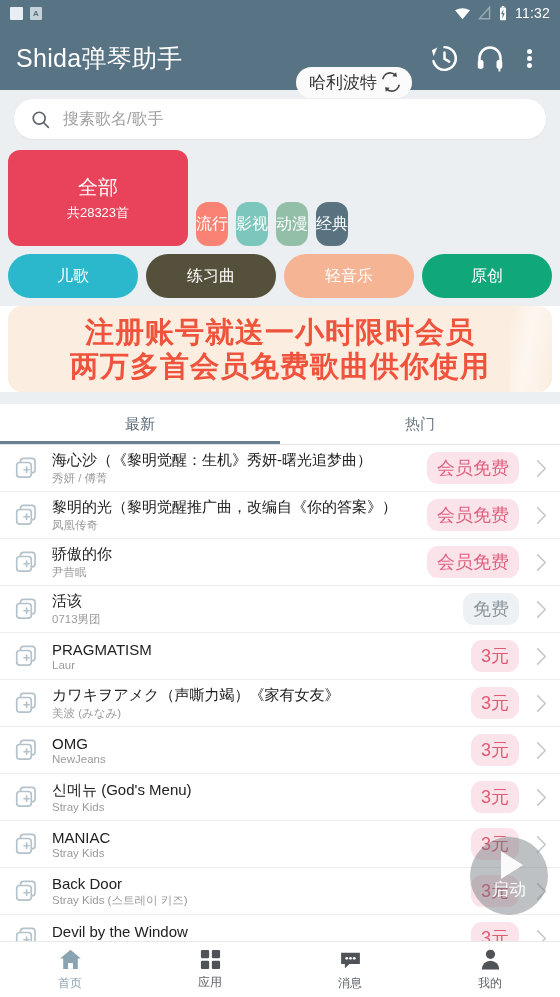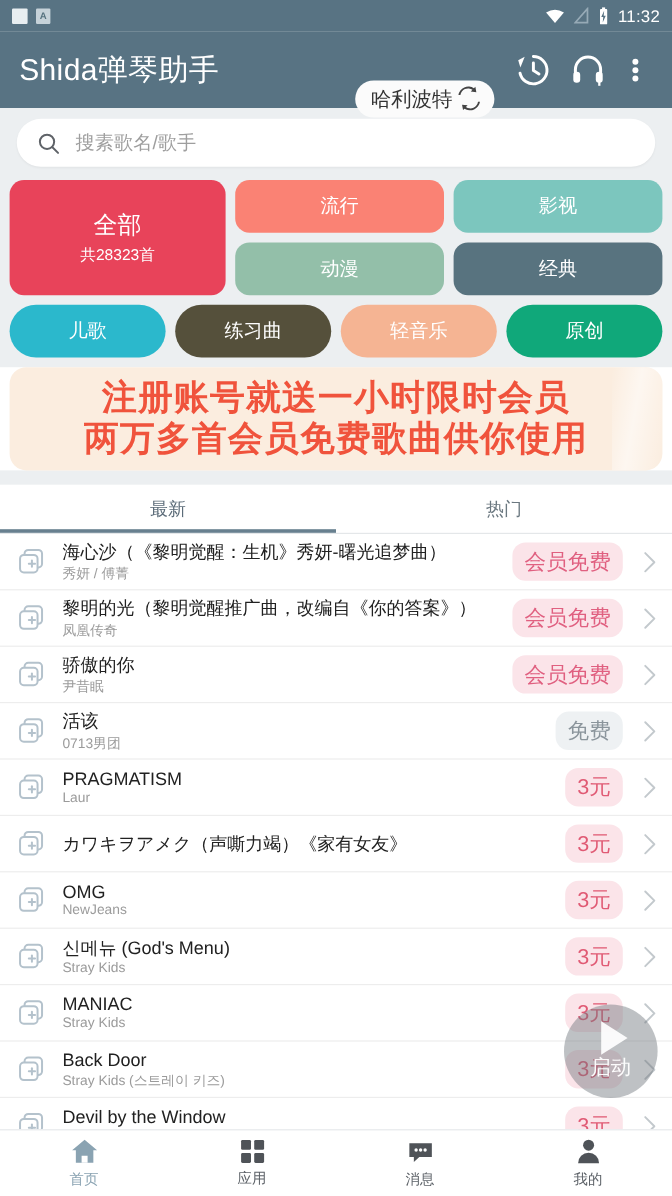--- a/index.html
+++ b/index.html
@@ -53,21 +53,21 @@
 
   
   .cats{background:#eceff1;padding:0 8px 8px;}
   .cat-top{display:flex;gap:8px;}
   .cat-all{
     width:180px;border-radius:12px;display:flex;flex-direction:column;
     align-items:center;justify-content:center;color:#fff;gap:3px;
   }
   .cat-all .t1{font-size:20px;}
   .cat-all .t2{font-size:13px;}
-  .cat-grid{flex:1;display:flex;flex-direction:column;gap:8px;}
+  .cat-grid{flex:1;display:flex;gap:8px;align-items:flex-end;}
   .cat-row2{display:flex;gap:8px;}
   .chip{
     flex:1;height:44px;border-radius:12px;display:flex;align-items:center;
     justify-content:center;color:#fff;font-size:16px;
   }
   .cat-bottom{display:flex;gap:8px;margin-top:8px;}
   .chip-b{
     flex:1;height:44px;border-radius:22px;display:flex;align-items:center;
     justify-content:center;color:#fff;font-size:16px;
   }
@@ -360,20 +360,21 @@
     </div>
     <div class="row">
       <div class="addicon"><svg width="25" height="25" viewBox="0 0 24 24">
           <rect x="6.2" y="2.2" width="14" height="14" rx="3" fill="none" stroke="#b4c2cc" stroke-width="1.6"></rect>
           <rect x="2.6" y="6.2" width="14" height="14" rx="3" fill="#ffffff" stroke="#b4c2cc" stroke-width="1.6"></rect>
           <line x1="9.6" y1="13.2" x2="14.6" y2="13.2" stroke="#b4c2cc" stroke-width="1.6" stroke-linecap="round"></line>
           <line x1="12.1" y1="10.7" x2="12.1" y2="15.7" stroke="#b4c2cc" stroke-width="1.6" stroke-linecap="round"></line>
         </svg></div>
       <div class="rowtext">
         <div class="song">カワキヲアメク（声嘶力竭）《家有女友》</div>
+        <div class="artist">美波 (みなみ)</div>
       </div>
       <div class="badge paid">3元</div>
       <div class="chev">
         <svg width="13" height="19" viewBox="0 0 12 20">
           <path d="M2 2 L10 10 L2 18" fill="none" stroke="#c3c9cd" stroke-width="1.7" stroke-linecap="round" stroke-linejoin="round"></path>
         </svg>
       </div>
     </div>
     <div class="row">
       <div class="addicon"><svg width="25" height="25" viewBox="0 0 24 24">

